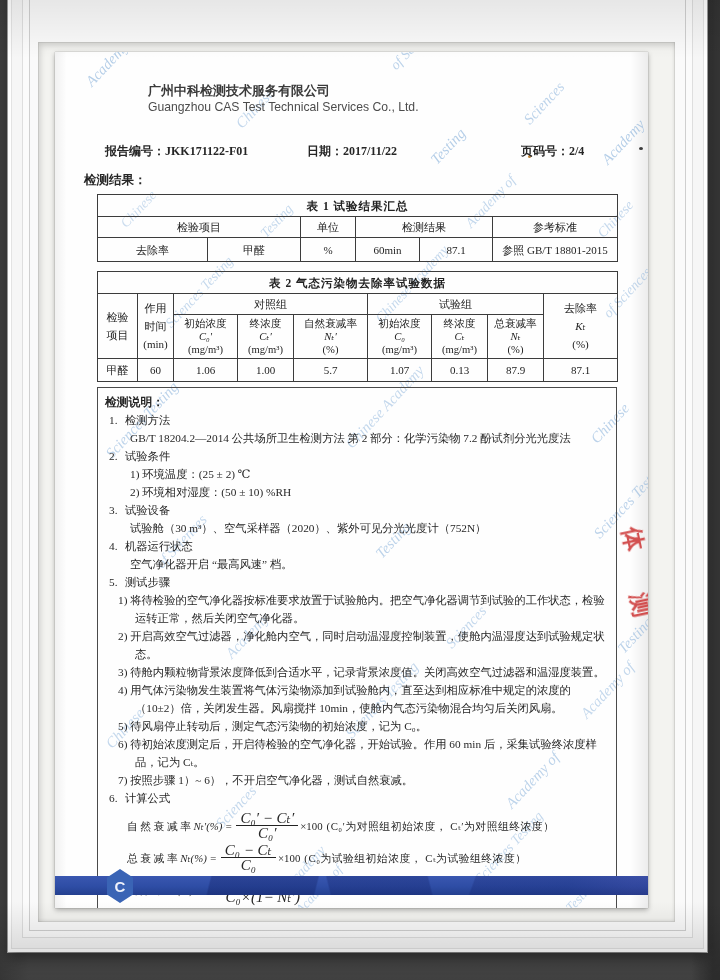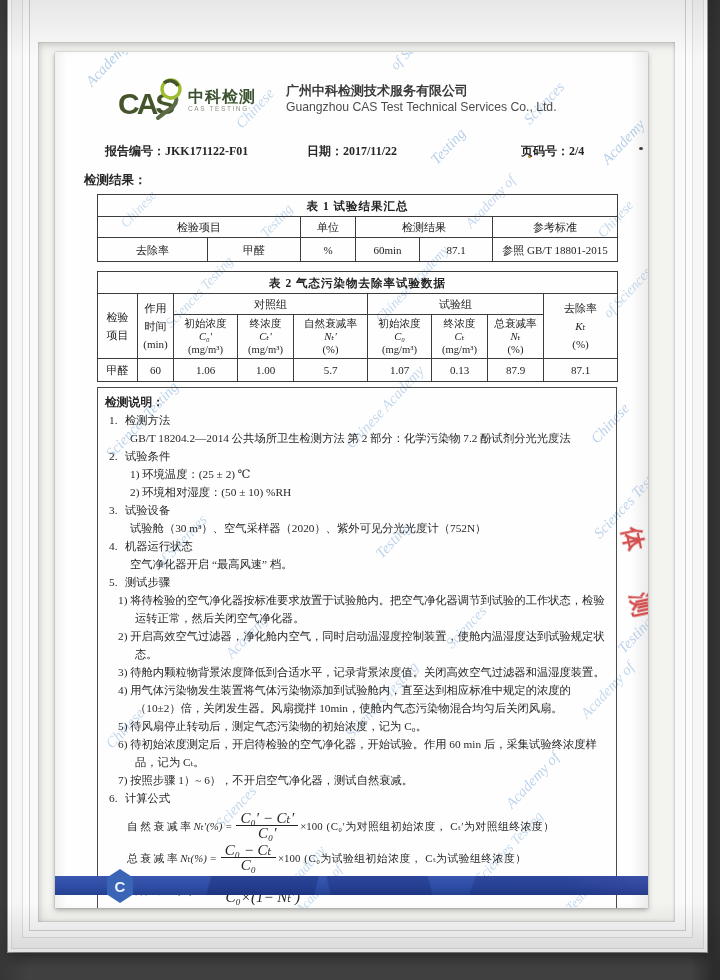--- a/index.html
+++ b/index.html
@@ -132,32 +132,20 @@
         <span style="left: 520px; top: 846px; font-size: 13px; opacity: 0.4;">Testing</span>
       </div>
     <div class="speck1"></div>
     <div class="speck2"></div>
     <div class="stamp st1">体</div>
     <div class="stamp st2">测</div>
 
     <div class="content">
 
       <div class="hdr">
-        <div style="display:flex;">
-          <svg width="66" height="46" viewBox="0 0 66 46">
-            <text x="0" y="36" font-family="Liberation Sans, DejaVu Sans, sans-serif" font-weight="bold" font-size="30" letter-spacing="-3" fill="#44552c">CAS</text>
-            <path d="M58 18 Q60 26 52 31 Q46 35 40 40" stroke="#5c6b45" stroke-width="4" fill="none" stroke-linecap="round"></path>
-            <circle cx="53" cy="11" r="9" stroke="#9bbd2f" stroke-width="3.4" fill="#fefefe"></circle>
-            <path d="M46 5 A9 9 0 0 1 60 8" stroke="#44552c" stroke-width="3.4" fill="none"></path>
-          </svg>
-          <div class="logo-txt">
-            <div class="logo-zh">中科检测</div>
-            <div class="logo-en">CAS TESTING</div>
-          </div>
-        </div>
         <div class="company">
           <div class="co-zh">广州中科检测技术服务有限公司</div>
           <div class="co-en">Guangzhou CAS Test Technical Services Co., Ltd.</div>
         </div>
       </div>
 
       <div class="info">
         <span class="i1">报告编号：JKK171122-F01</span>
         <span class="i2">日期：2017/11/22</span>
         <span class="i3">页码号：2/4</span>

